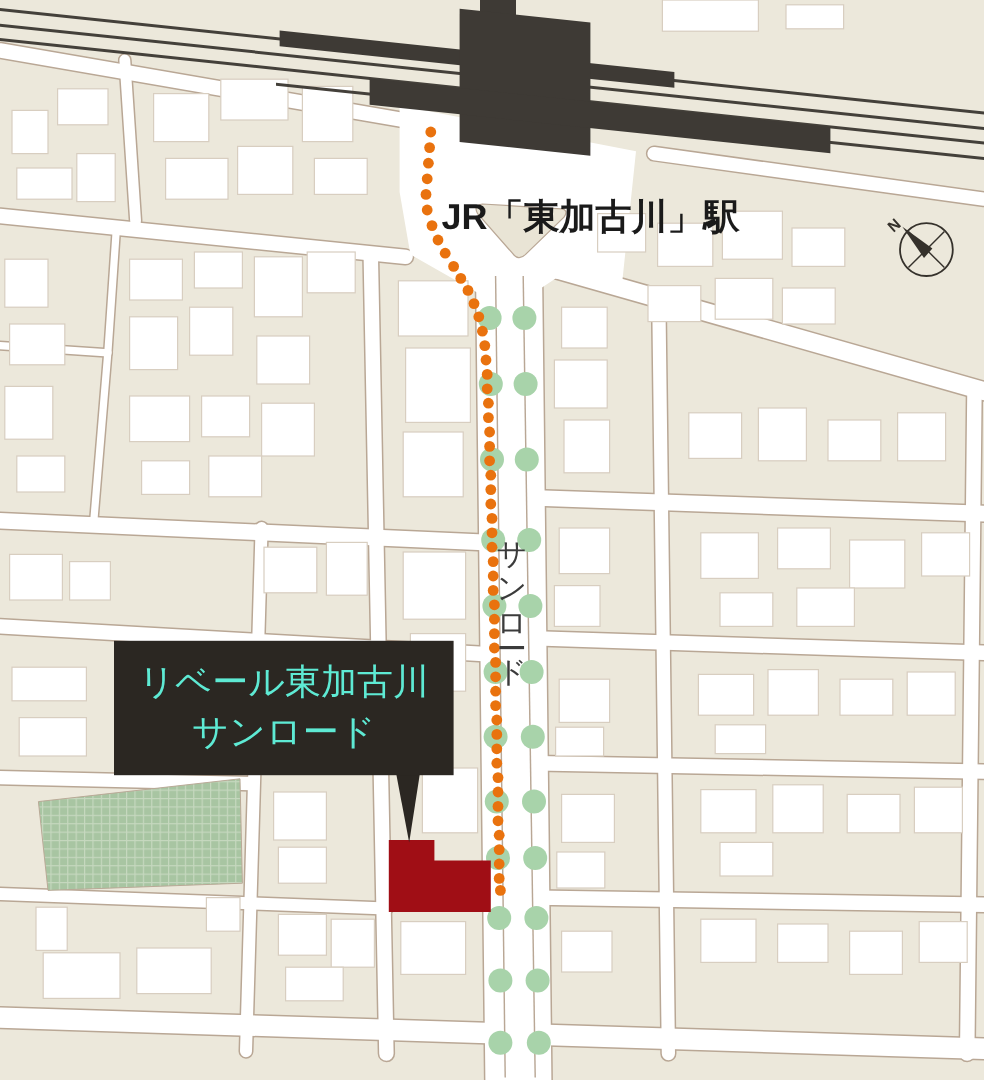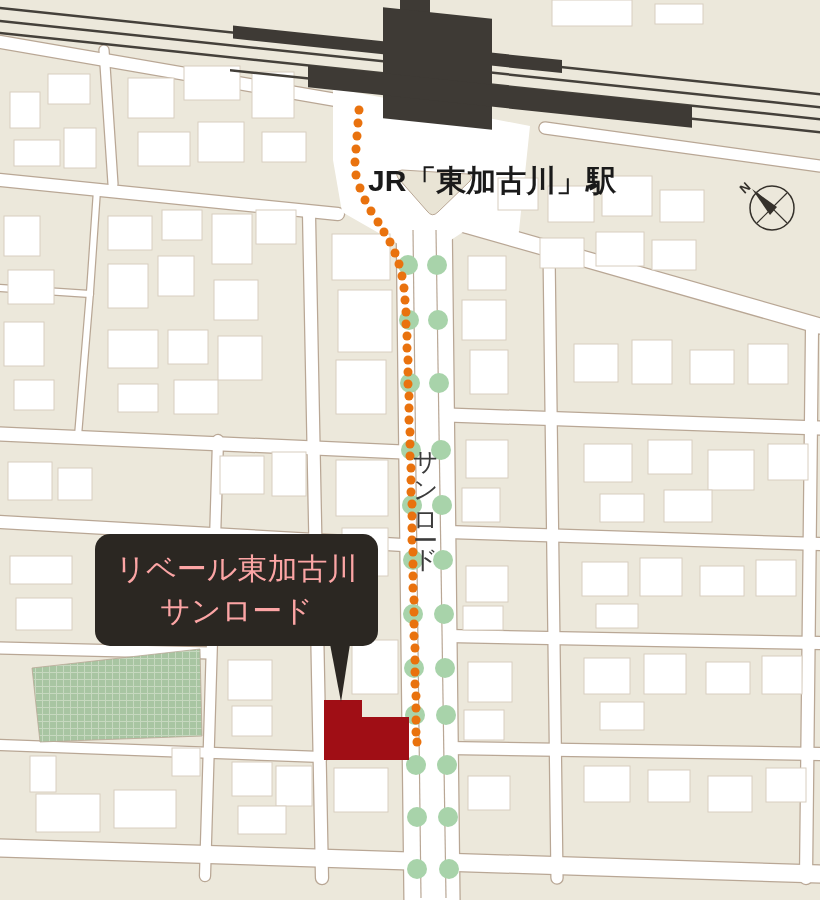--- a/index.html
+++ b/index.html
@@ -292,17 +292,17 @@
     <line x1="757" y1="223" x2="787" y2="193" stroke-width="1.2"></line>
     <polygon points="752,189 777,207 770,215" fill="#35312b" stroke="none"></polygon>
     <text x="748" y="191" transform="rotate(-42 748 191)" font-size="13" font-weight="bold" fill="#35312b" stroke="none" text-anchor="middle">N</text>
   </g>
 </svg>
 
 <div class="map-label" id="station-label" style="color: rgb(26, 26, 26);">JR「東加古川」駅</div>
 
 <div class="map-label" id="road-label" style="color: rgb(59, 59, 59);">サンロード</div>
 
-<div class="map-label" id="property-label" style="background: rgb(43, 39, 34); color: #fca5a5; border-radius: 15px;">
+<div class="map-label" id="property-label" style="background: rgb(43, 39, 34); color: #5eead4;">
   <div>リベール東加古川</div>
   <div>サンロード</div>
 </div>
 </div>
 
 </body></html>

